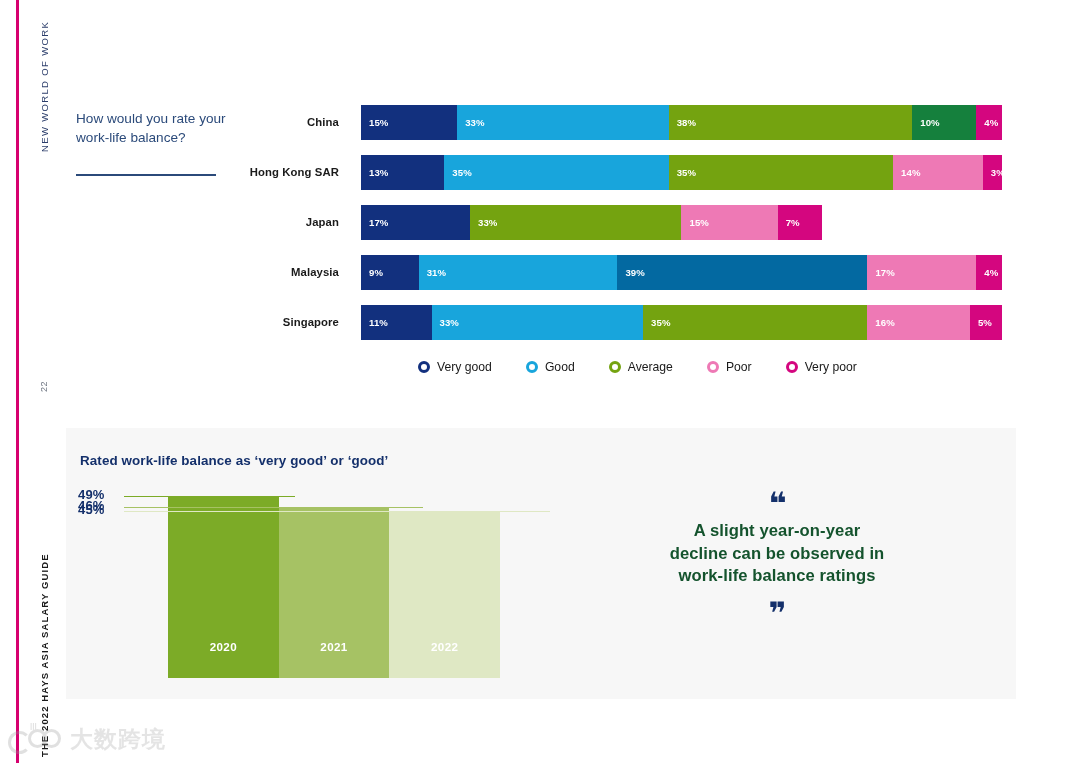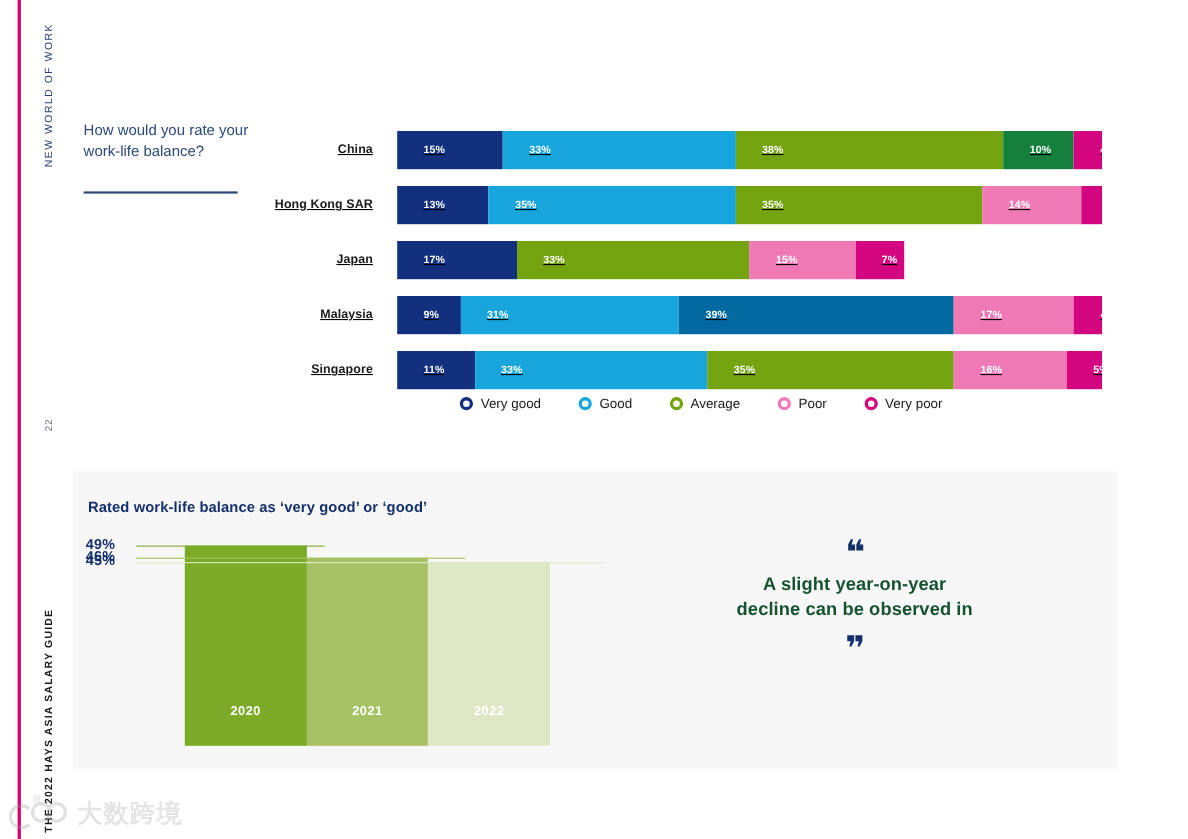--- a/index.html
+++ b/index.html
@@ -68,41 +68,41 @@
     position:absolute;left:76px;top:110px;width:150px;
   }
   .question .q-text{
     font-size:13.6px;line-height:18.5px;color:#2b4a7a;font-weight:400;
   }
   .question .q-rule{
     margin-top:27px;width:140px;height:1.6px;background:#2b4a7a;
   }
 
   
-  .sbchart{position:absolute;left:240px;top:111px;width:762px;text-decoration:underline;}
+  .sbchart{position:absolute;left:240px;top:97px;width:762px;}
   .sbrow{
     display:flex;align-items:center;height:50px;
   }
   .sblabel{
     width:121px;text-align:right;padding-right:22px;
     font-size:11.3px;font-weight:700;color:#1a1a1a;
     letter-spacing:.1px;
     box-sizing:border-box;
   }
   .sbbar{
     flex:1;display:flex;height:35px;overflow:hidden;
   }
   .seg{
     display:flex;align-items:center;
     box-sizing:border-box;
     overflow:hidden;
   }
   .seg span{
     color:#ffffff;font-size:9.6px;font-weight:700;
-    padding-left:24px;white-space:nowrap;letter-spacing:.1px;
+    padding-left:8px;white-space:nowrap;letter-spacing:.1px;
   }
 
   
   .legend{
     position:absolute;left:418px;top:360px;
     display:flex;align-items:center;gap:34px;
   }
   .lg-item{display:flex;align-items:center;gap:7px;}
   .lg-ring{
     width:12px;height:12px;border-radius:50%;
@@ -334,17 +334,18 @@
         <div class="axlabel" style="top: 19px;">45%</div>
         <div class="leader" style="top: 28px; left: 46px; width: 426px; background: rgb(223, 232, 196);"></div>
       </div>
   </div>
 
   <div class="quote">
     <div class="qmark qmark-open">❝</div>
     <div class="qbody">
       <div>A slight year-on-year</div>
       <div>decline can be observed in</div>
+      <div>work-life balance ratings</div>
     </div>
     <div class="qmark qmark-close">❞</div>
   </div>
 
 </div>
 
 </body></html>

